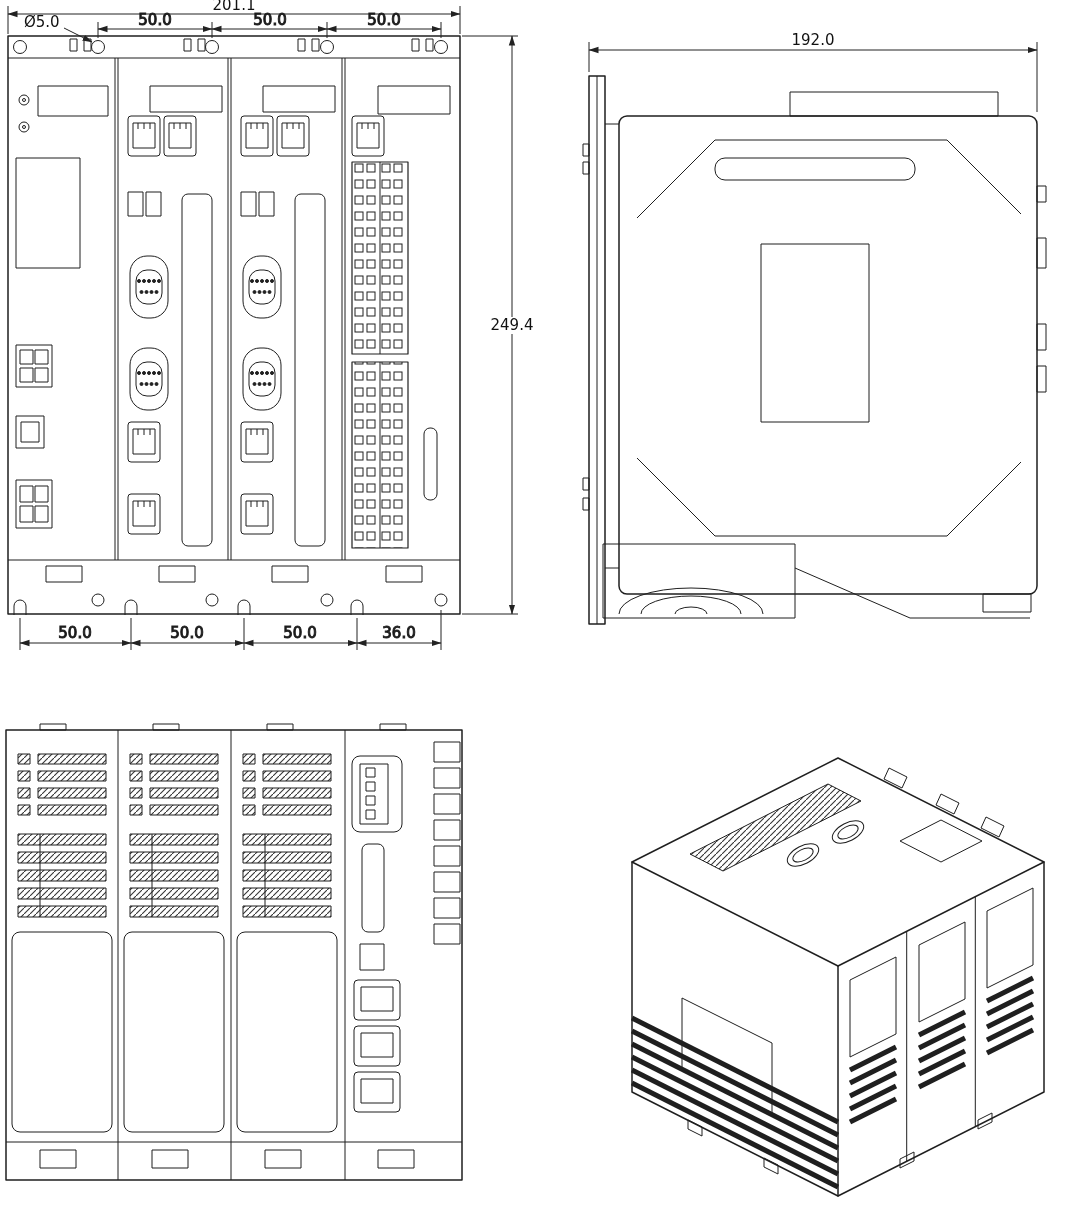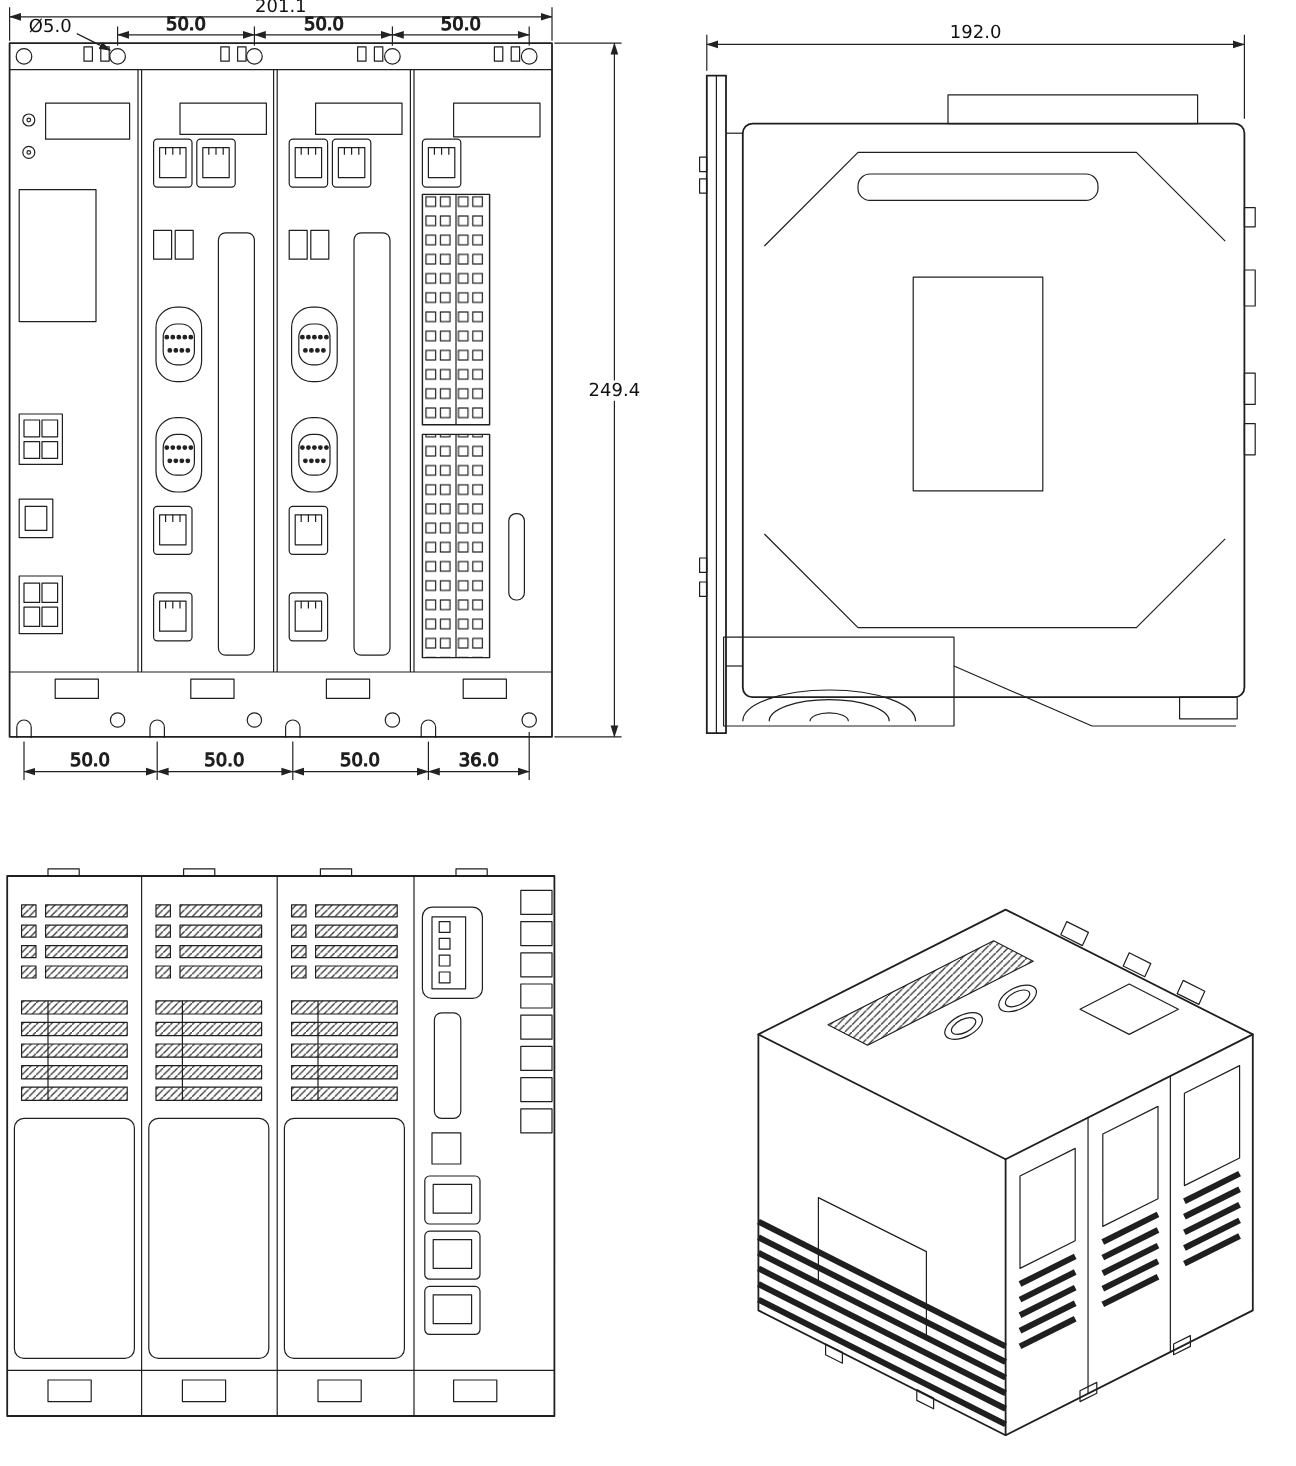--- a/index.html
+++ b/index.html
@@ -200,21 +200,21 @@
         <line x1="244" y1="643" x2="357" y2="643" marker-start="url(#mB)" marker-end="url(#mA)"></line>
         <line x1="357" y1="643" x2="441" y2="643" marker-start="url(#mB)" marker-end="url(#mA)"></line>
         <text x="75" y="638" text-anchor="middle" class="dim">50.0</text>
         <text x="187" y="638" text-anchor="middle" class="dim">50.0</text>
         <text x="300" y="638" text-anchor="middle" class="dim">50.0</text>
         <text x="399" y="638" text-anchor="middle" class="dim">36.0</text>
       </g>
     </svg>
   </div>
 
-  <div class="view" style="left:575px;top:15px">
+  <div class="view" style="left:575px;top:28px">
     <svg width="500" height="615" viewBox="0 0 500 615">
       <g>
         <line x1="14" y1="44" x2="14" y2="14" class="d"></line>
         <line x1="462" y1="84" x2="462" y2="14" class="d"></line>
         <line x1="14" y1="22" x2="462" y2="22" class="d" marker-start="url(#mB)" marker-end="url(#mA)"></line>
         <text x="238" y="17" text-anchor="middle" class="dim">192.0</text>
       </g>
 
       <g>
 

